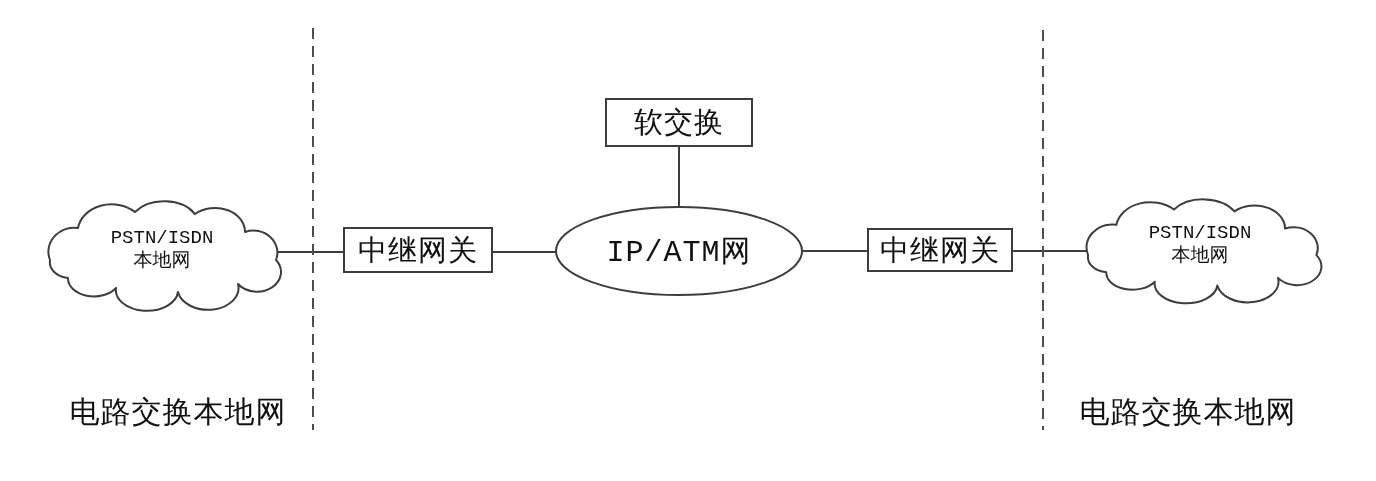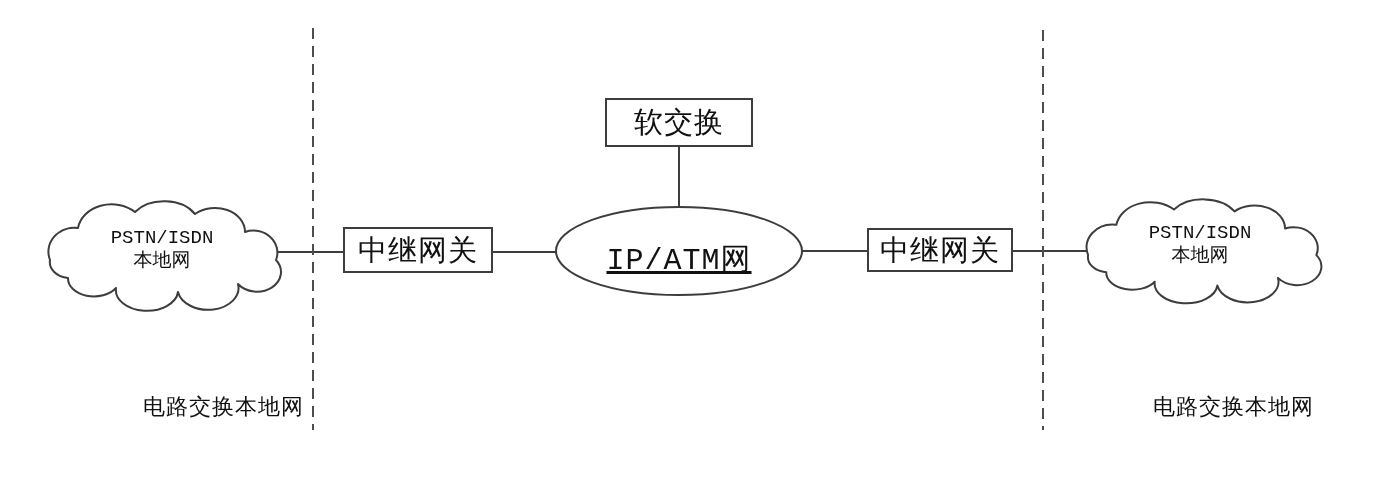--- a/index.html
+++ b/index.html
@@ -47,22 +47,22 @@
   .cloud-label {
     position: absolute;
     text-align: center;
     font-size: 19px;
     line-height: 23px;
     letter-spacing: 0px;
     font-family: Liberation Mono, monospace;
   }
   .zone-label {
     position: absolute;
-    text-align: right;
-    font-size: 22px;
+    text-align: center;
+    font-size: 30px;
     letter-spacing: 1px;
     white-space: nowrap;
   }
 </style>
 </head>
 <body>
 
 <div class="canvas">
 
   <svg width="1376" height="481" viewBox="0 0 1376 481">
@@ -111,21 +111,21 @@
   </div>
 
   <div class="node-box" style="left:343px; top:227px; width:150px; height:46px;">
     <span>中继网关</span>
   </div>
 
   <div class="node-box" style="left:867px; top:228px; width:146px; height:44px;">
     <span>中继网关</span>
   </div>
 
-  <div class="ellipse-label" style="left:557px; top:216px; width:244px; height:86px;text-decoration:underline;">IP/ATM网</div>
+  <div class="ellipse-label" style="left:557px; top:208px; width:244px; height:86px;">IP/ATM网</div>
 
   <div class="cloud-label" style="left:48px; top:227px; width:228px;">
     <div>PSTN/ISDN</div>
     <div>本地网</div>
   </div>
 
   <div class="cloud-label" style="left:1086px; top:222px; width:228px;">
     <div>PSTN/ISDN</div>
     <div>本地网</div>
   </div>

